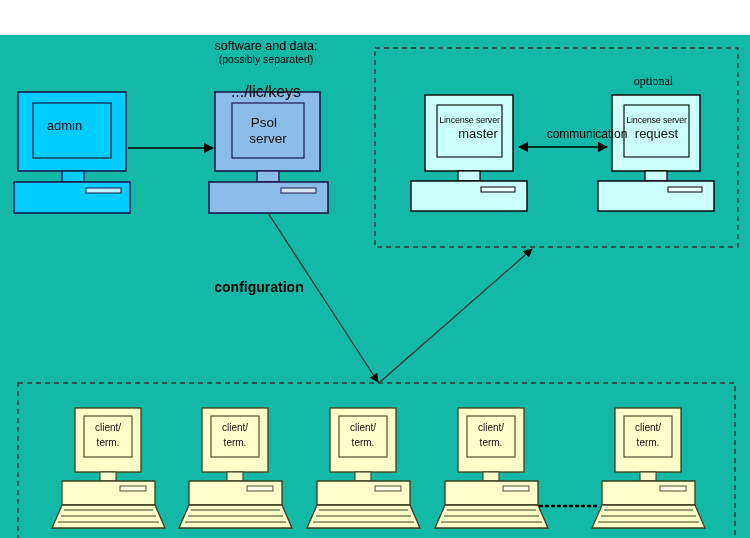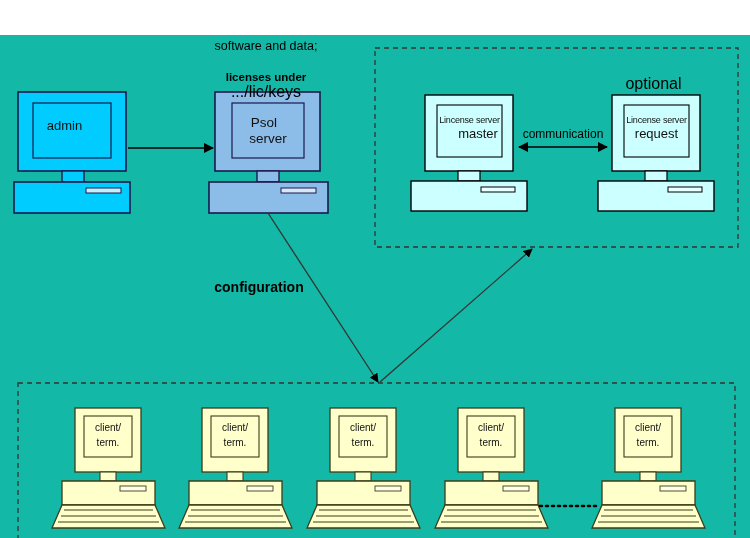--- a/index.html
+++ b/index.html
@@ -36,21 +36,22 @@
     font-size: 10.5px;
   }
   .lbl-lic {
     font-size: 11.5px;
     font-weight: bold;
   }
   .lbl-lic2 {
     font-size: 16px;
   }
   .lbl-optional {
-    font-size: 16px;
+    font-size: 12px;
+    font-family: Liberation Serif, serif;
   }
   .lbl-comm {
     font-size: 12px;
   }
   .lbl-bold {
     font-size: 14px;
     font-weight: bold;
   }
   
   .screen-text {
@@ -185,26 +186,26 @@
     <line x1="519" y1="112" x2="607" y2="112" stroke="#000000" stroke-width="1.5" marker-start="url(#arrowfill)" marker-end="url(#arrowfill)"></line>
 
     <line x1="268" y1="178" x2="378" y2="347" stroke="#333333" stroke-width="1.3" marker-end="url(#arrowfill)"></line>
 
     <line x1="380" y1="347" x2="532" y2="214" stroke="#333333" stroke-width="1.3" marker-end="url(#arrowfill)"></line>
 
     <line x1="540" y1="471" x2="600" y2="471" stroke="#000000" stroke-width="2.6" stroke-dasharray="2,4" stroke-linecap="round"></line>
   </svg>
 
   <div class="label lbl-soft" style="left:196px; top:4px; width:140px;">software and data;</div>
-  <div class="label lbl-lic" style="left:196px; top:36px; width:140px;">licenses under</div>
+  <div class="label lbl-soft-sub" style="left:196px; top:19px; width:140px;">(possibly separated)</div>
   <div class="label lbl-lic2" style="left:196px; top:48px; width:140px;">.../lic/keys</div>
 
   <div class="label lbl-optional" style="left:596px; top:40px; width:115px;">optional</div>
 
-  <div class="label lbl-comm" style="left:504px; top:93px; width:118px;">communication</div>
+  <div class="label lbl-comm" style="left:504px; top:93px; width:118px;padding-left:24px;">communication</div>
 
   <div class="label lbl-bold" style="left:204px; top:245px; width:110px;">configuration</div>
 
 
   <div class="screen-text st-admin" style="left:33px; top:83px; width:63px;">admin</div>
 
   <div class="screen-text st-psol" style="left:232px; top:80px; width:64px;">Psol</div>
   <div class="screen-text st-psol" style="left:232px; top:96px; width:72px;">server</div>
 
   <div class="screen-text st-lic-small" style="left:433px; top:80px; width:73px;">Lincense server</div>

